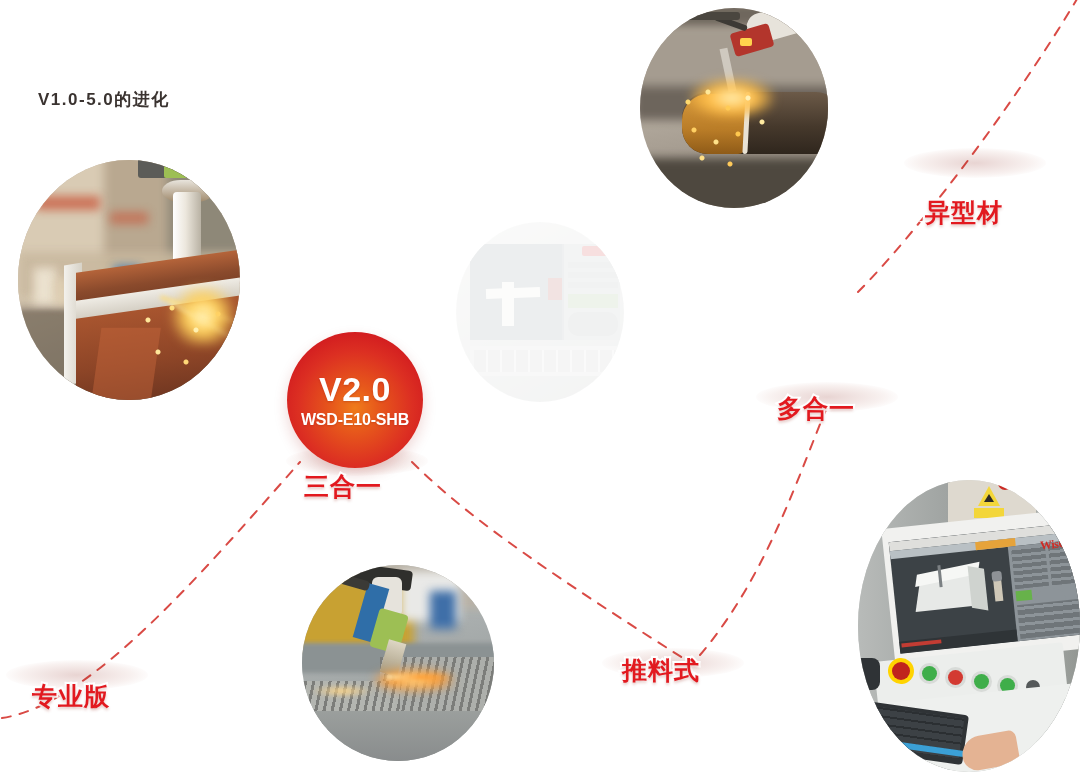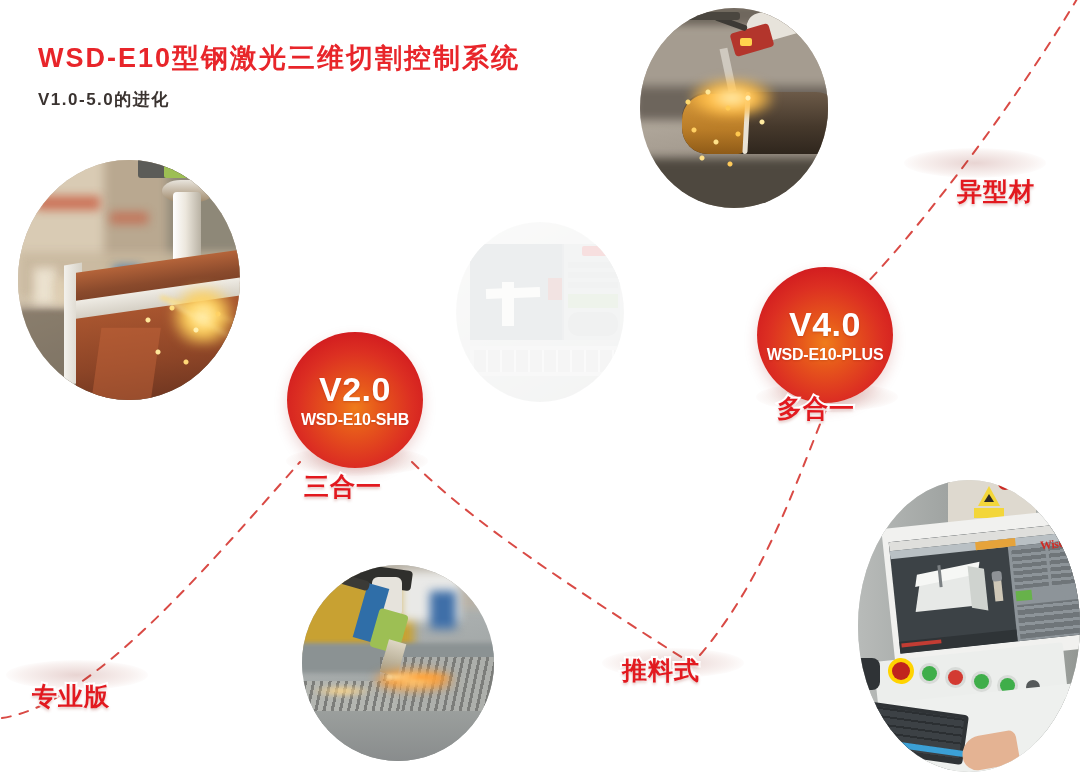--- a/index.html
+++ b/index.html
@@ -284,25 +284,20 @@
   <div class="badge" style="left:287px;top:332px;width:136px;height:136px;">
     <div class="v">V2.0</div>
     <div class="model">WSD-E10-SHB</div>
   </div>
   <div class="caption" style="left:304px;top:470px;">三合一</div>
 
   <div class="badge-shadow" style="left:602px;top:648px;width:142px;height:30px;"></div>
   <div class="caption" style="left:622px;top:654px;">推料式</div>
 
   <div class="badge-shadow" style="left:756px;top:382px;width:142px;height:30px;"></div>
-  <div class="badge" style="left:757px;top:267px;width:136px;height:136px;">
-    <div class="v">V4.0</div>
-    <div class="model">WSD-E10-PLUS</div>
-  </div>
   <div class="caption" style="left:777px;top:392px;">多合一</div>
 
   <div class="badge-shadow" style="left:904px;top:148px;width:142px;height:30px;"></div>
-  <div class="caption" style="left:925px;top:175px;margin-left:32px;">异型材</div>
-
-  <div class="title">WSD-E10型钢激光三维切割控制系统</div>
+  <div class="caption" style="left:925px;top:196px;">异型材</div>
+
   <div class="subtitle">V1.0-5.0的进化</div>
 
 </div>
 
 </body></html>

